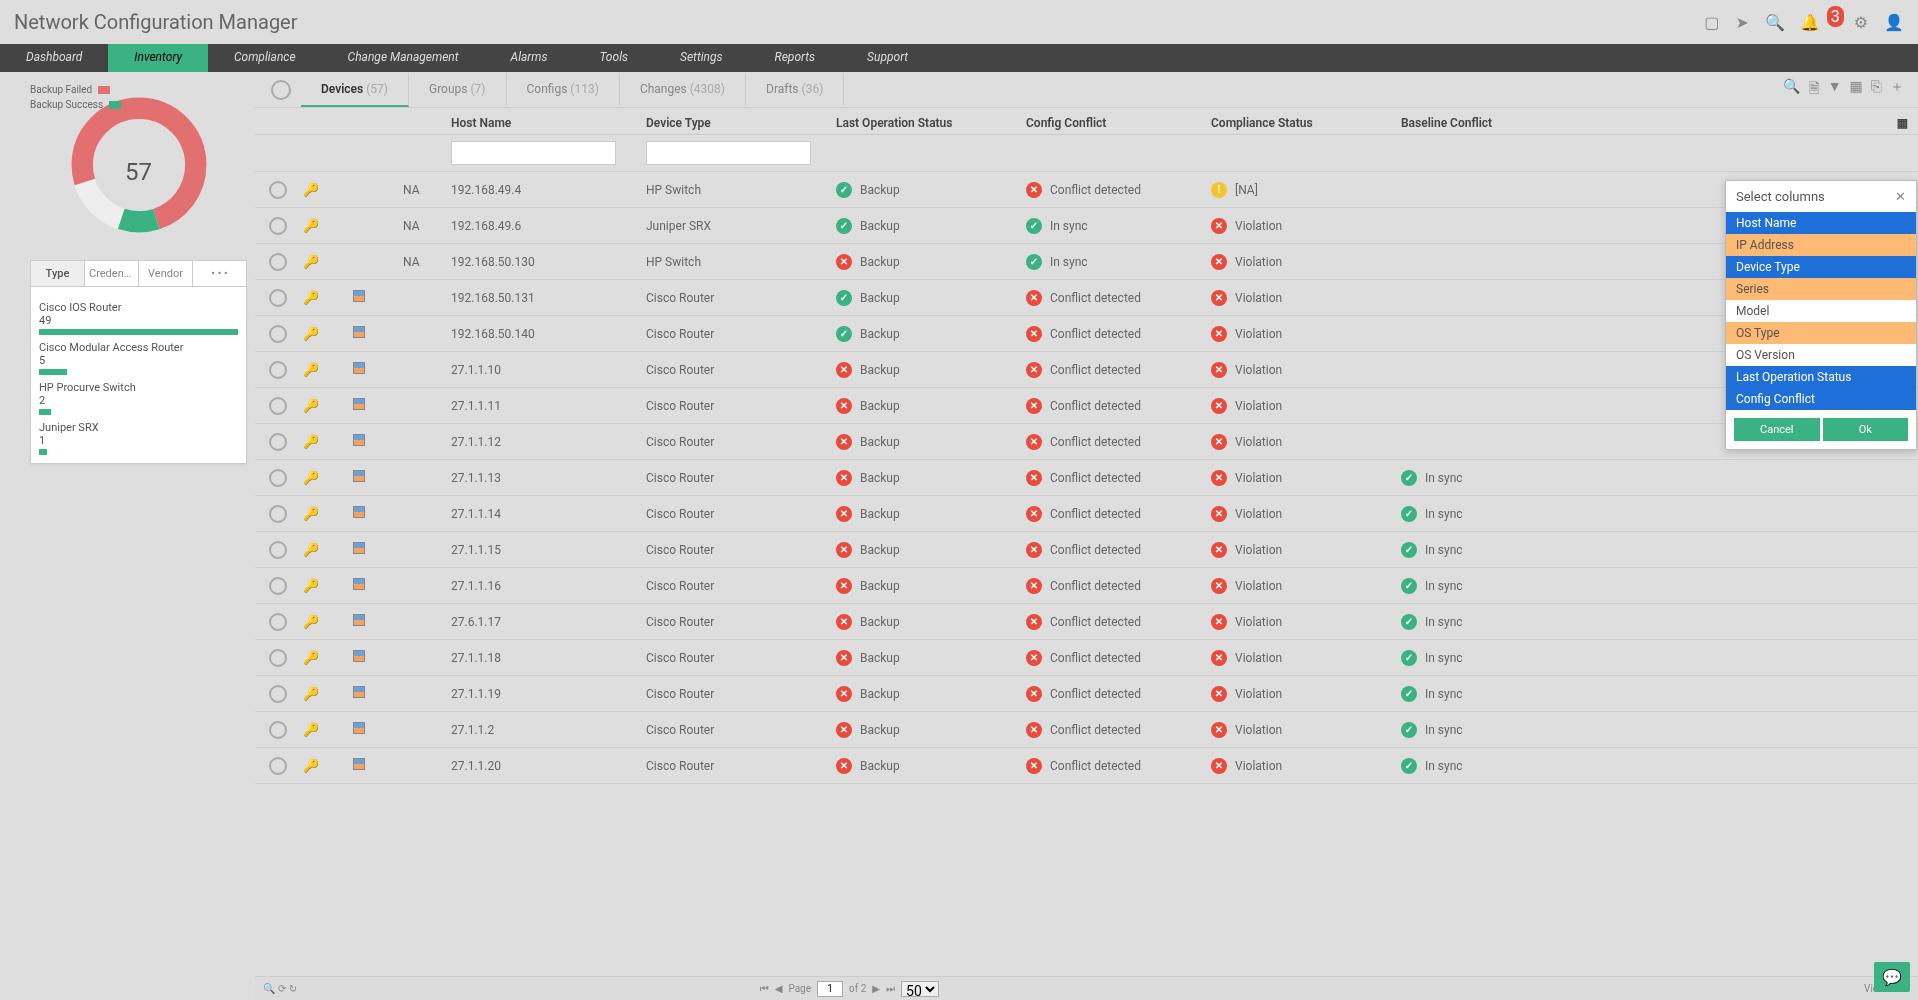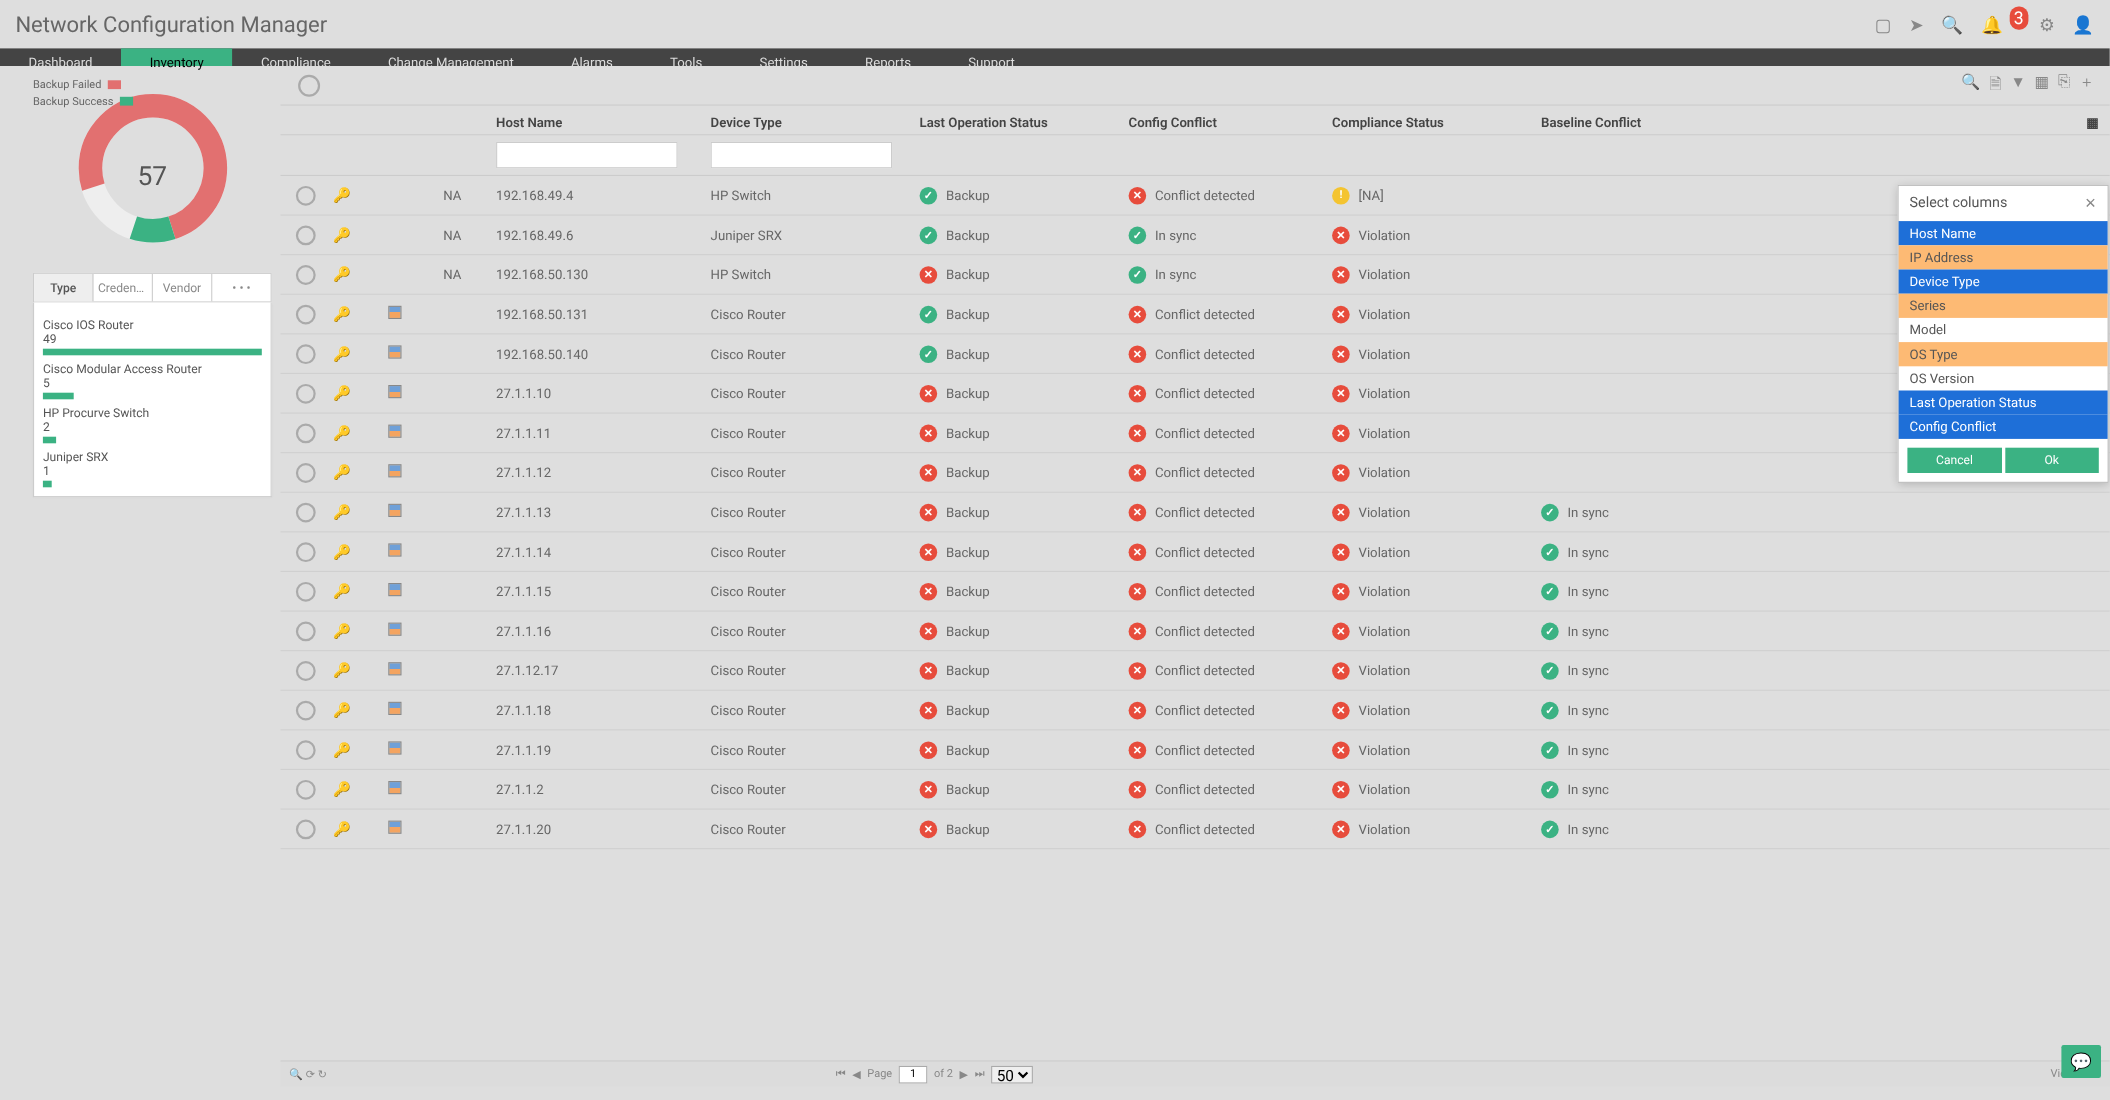--- a/index.html
+++ b/index.html
@@ -2,21 +2,21 @@
 <html><head>
 <meta charset="utf-8">
 <style>
 * { margin:0; padding:0; box-sizing:border-box; font-family:-apple-system,BlinkMacSystemFont,"Segoe UI",Roboto,Helvetica,Arial,sans-serif; }
 body { background:#dedede; color:#555; font-size:13px; width:1918px; height:1000px; overflow:hidden; transform-origin:top left; }
 .header { display:flex; justify-content:space-between; align-items:center; height:44px; padding:0 14px; }
 .header h1 { font-size:20px; font-weight:400; color:#666; }
 .header-icons { display:flex; gap:16px; align-items:center; color:#888; }
 .header-icons span { cursor:pointer; font-size:16px; position:relative; }
 .badge { position:absolute; top:-6px; right:-6px; background:#e74c3c; color:#fff; border-radius:8px; font-size:9px; padding:1px 4px; }
-.navbar { display:flex; background:#444; color:#ddd; height:16px; font-size:12px; }
+.navbar { display:flex; background:#444; color:#ddd; height:28px; font-size:12px;font-style:italic; }
 .nav-item { padding:6px 26px; cursor:pointer; }
 .nav-item.active { background:#3bb283; color:#000000; }
 .main { display:flex; height:calc(1000px - 72px); }
 .sidebar { width:233px; padding:10px 8px;margin-left:22px; }
 .donut-wrap { position:relative; display:flex; justify-content:center; padding:8px 0 20px; }
 .donut-num { position:absolute; top:76px; font-size:24px; color:#555; }
 .legend { font-size:10px; color:#666; position:absolute; left:0; top:0; }
 .legend div { padding:2px 0; }
 .legend .sw { display:inline-block; width:12px; height:8px; margin-left:6px; vertical-align:middle; }
 .side-tabs { display:flex; border:1px solid #ccc; background:#fff; }
@@ -137,20 +137,27 @@
           <span>Juniper SRX</span>
           <span>1</span>
         </div>
         <div class="side-bar" style="width: 4%;"></div>
       </div>
   </div>
 
   <div class="content">
     <div class="subtabs">
       <div class="sel-all"></div>
+      <div id="subtabs-ct" style="display:flex;">
+          <div class="subtab active">Devices <span class="cnt">(57)</span></div>
+          <div class="subtab">Groups <span class="cnt">(7)</span></div>
+          <div class="subtab">Configs <span class="cnt">(113)</span></div>
+          <div class="subtab">Changes <span class="cnt">(4308)</span></div>
+          <div class="subtab">Drafts <span class="cnt">(36)</span></div>
+        </div>
       <div class="subtab-tools">
         <span>🔍</span>
         <span>🗎</span>
         <span>▼</span>
         <span>▦</span>
         <span>⎘</span>
         <span>＋</span>
       </div>
     </div>
 
@@ -466,21 +473,21 @@
               <span>In sync</span>
             </span></div>
         </div>
         <div class="row">
           <div class="col-chk">
             <div class="sel-all"></div>
           </div>
           <div class="col-ic"><span class="key-ic">🔑</span></div>
           <div class="col-ic2"><span class="dev-ic"></span></div>
           <div class="col-na"></div>
-          <div class="col-host">27.1.12.17</div>
+          <div class="col-host">27.6.1.17</div>
           <div class="col-type">Cisco Router</div>
           <div class="col-op"><span class="stat">
               <span class="ico err">✕</span>
               <span>Backup</span>
             </span></div>
           <div class="col-conf"><span class="stat">
               <span class="ico err">✕</span>
               <span>Conflict detected</span>
             </span></div>
           <div class="col-comp"><span class="stat">

